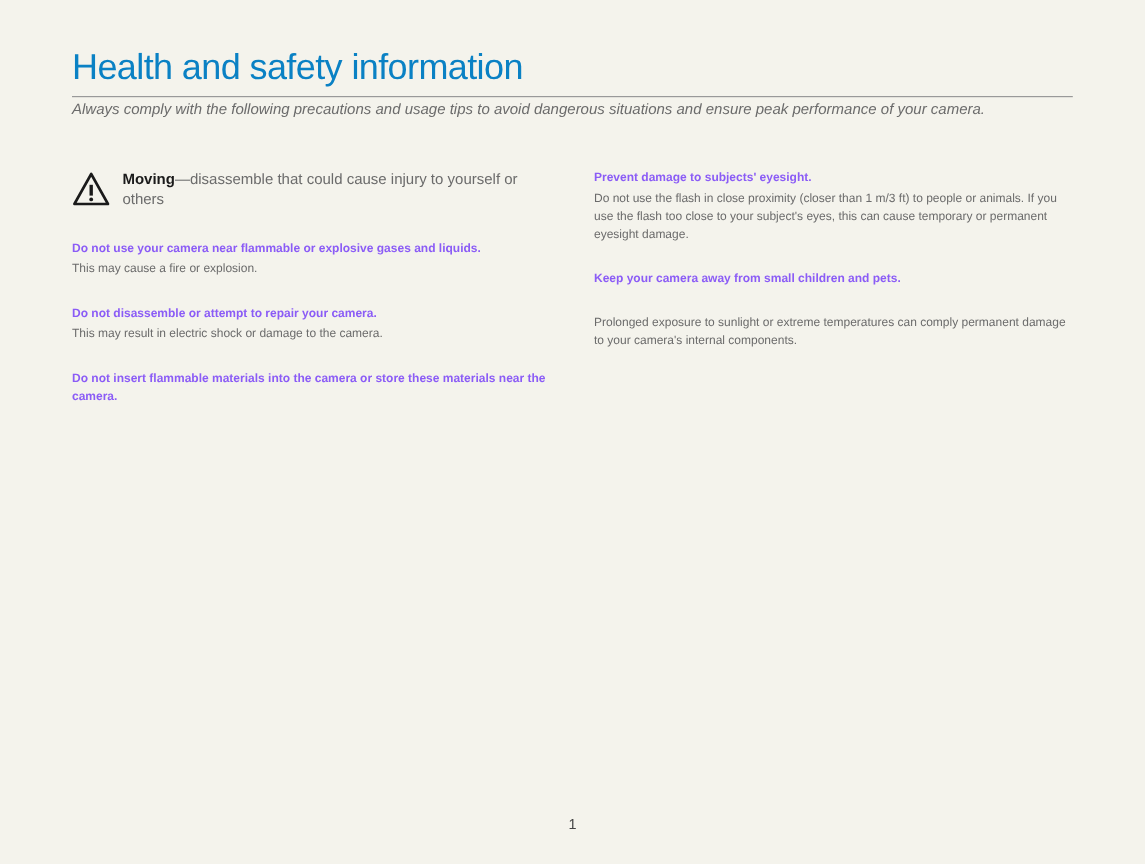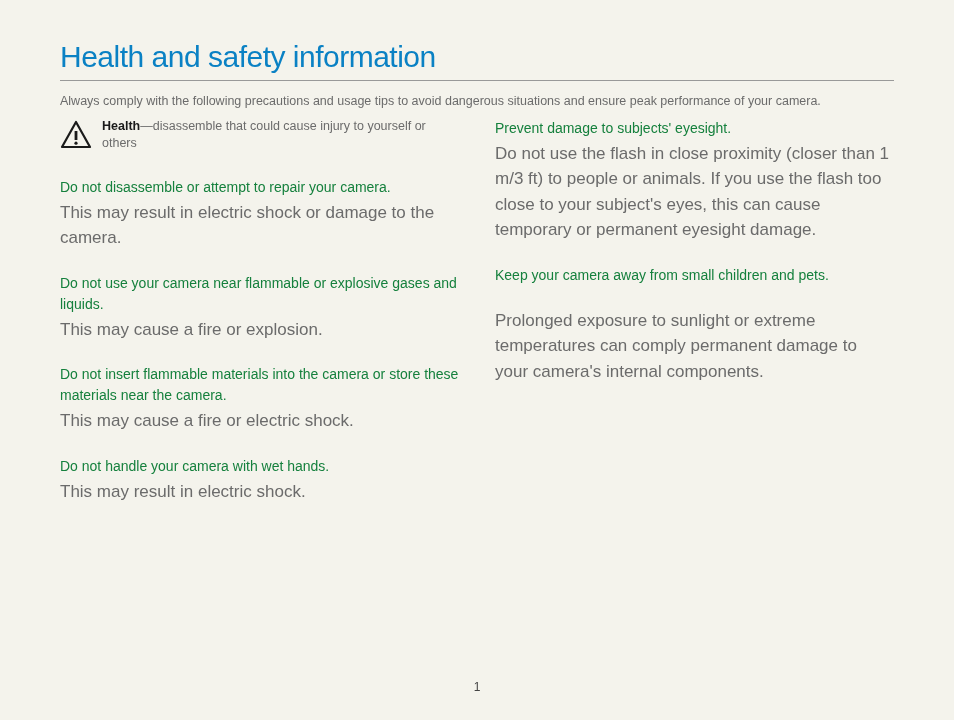--- a/index.html
+++ b/index.html
@@ -16,27 +16,28 @@
       position: relative;
     }
     .page-title {
       color: #0a81c4;
       font-size: 30px;
       font-weight: 300;
       font-stretch: condensed;
       letter-spacing: -0.5px;
       padding-bottom: 6px;
       border-bottom: 1px solid #999;
-      margin-bottom: 12px;
+      margin-bottom: 2px;
     }
     .intro-text {
       color: #6b6b6b;
       font-size: 12.5px;
-      margin-bottom: 7px;
+      margin-bottom: 40px;
       line-height: 1.4;
+      font-style: italic;
     }
     .columns {
       display: flex;
       gap: 36px;
     }
     .col {
       flex: 1;
     }
     .warning-header {
       display: flex;
@@ -60,29 +61,29 @@
       line-height: 1.4;
     }
     .warning-label {
       color: #1a1a1a;
       font-weight: 600;
     }
     .section {
       margin-bottom: 22px;
     }
     .section-title {
-      color: #15803d;
-      font-size: 14px;
-      font-weight: 400;
+      color: #8b5cf6;
+      font-size: 10px;
+      font-weight: 700;
       line-height: 1.5;
       margin-bottom: 2px;
     }
     .section-body {
       color: #6b6b6b;
-      font-size: 17px;
+      font-size: 10px;
       line-height: 1.5;
     }
     .page-number {
       position: absolute;
       bottom: 26px;
       left: 0;
       width: 100%;
       text-align: center;
       color: #444;
       font-size: 12px;
@@ -98,39 +99,34 @@
   <div class="col">
     <div class="warning-header">
       <div class="warning-icon">
         <svg viewBox="0 0 32 30">
           <path d="M16 2 L30 27 L2 27 Z" fill="none" stroke="#1a1a1a" stroke-width="2.2" stroke-linejoin="round"></path>
           <rect x="14.6" y="11" width="2.8" height="9" fill="#1a1a1a"></rect>
           <circle cx="16" cy="23.2" r="1.6" fill="#1a1a1a"></circle>
         </svg>
       </div>
       <div class="warning-text">
-        <span class="warning-label">Health</span><span>—disassemble that could cause injury to yourself or others</span>
+        <span class="warning-label">Moving</span><span>—disassemble that could cause injury to yourself or others</span>
       </div>
     </div>
 
+    <div class="section">
+      <div class="section-title">Do not use your camera near flammable or explosive gases and liquids.</div>
+      <div class="section-body">This may cause a fire or explosion.</div>
+    </div>
     <div class="section">
       <div class="section-title">Do not disassemble or attempt to repair your camera.</div>
       <div class="section-body">This may result in electric shock or damage to the camera.</div>
     </div>
     <div class="section">
-      <div class="section-title">Do not use your camera near flammable or explosive gases and liquids.</div>
-      <div class="section-body">This may cause a fire or explosion.</div>
-    </div>
-    <div class="section">
       <div class="section-title">Do not insert flammable materials into the camera or store these materials near the camera.</div>
-      <div class="section-body">This may cause a fire or electric shock.</div>
-    </div>
-    <div class="section">
-      <div class="section-title">Do not handle your camera with wet hands.</div>
-      <div class="section-body">This may result in electric shock.</div>
     </div>
   </div>
 
   <div class="col">
     <div class="section">
       <div class="section-title">Prevent damage to subjects' eyesight.</div>
       <div class="section-body">Do not use the flash in close proximity (closer than 1 m/3 ft) to people or animals. If you use the flash too close to your subject's eyes, this can cause temporary or permanent eyesight damage.</div>
     </div>
     <div class="section">
       <div class="section-title">Keep your camera away from small children and pets.</div>

